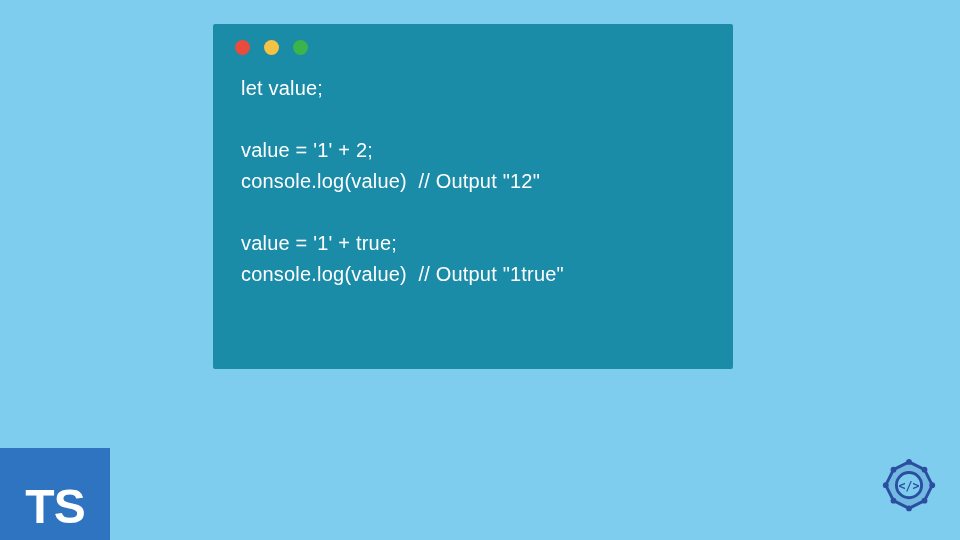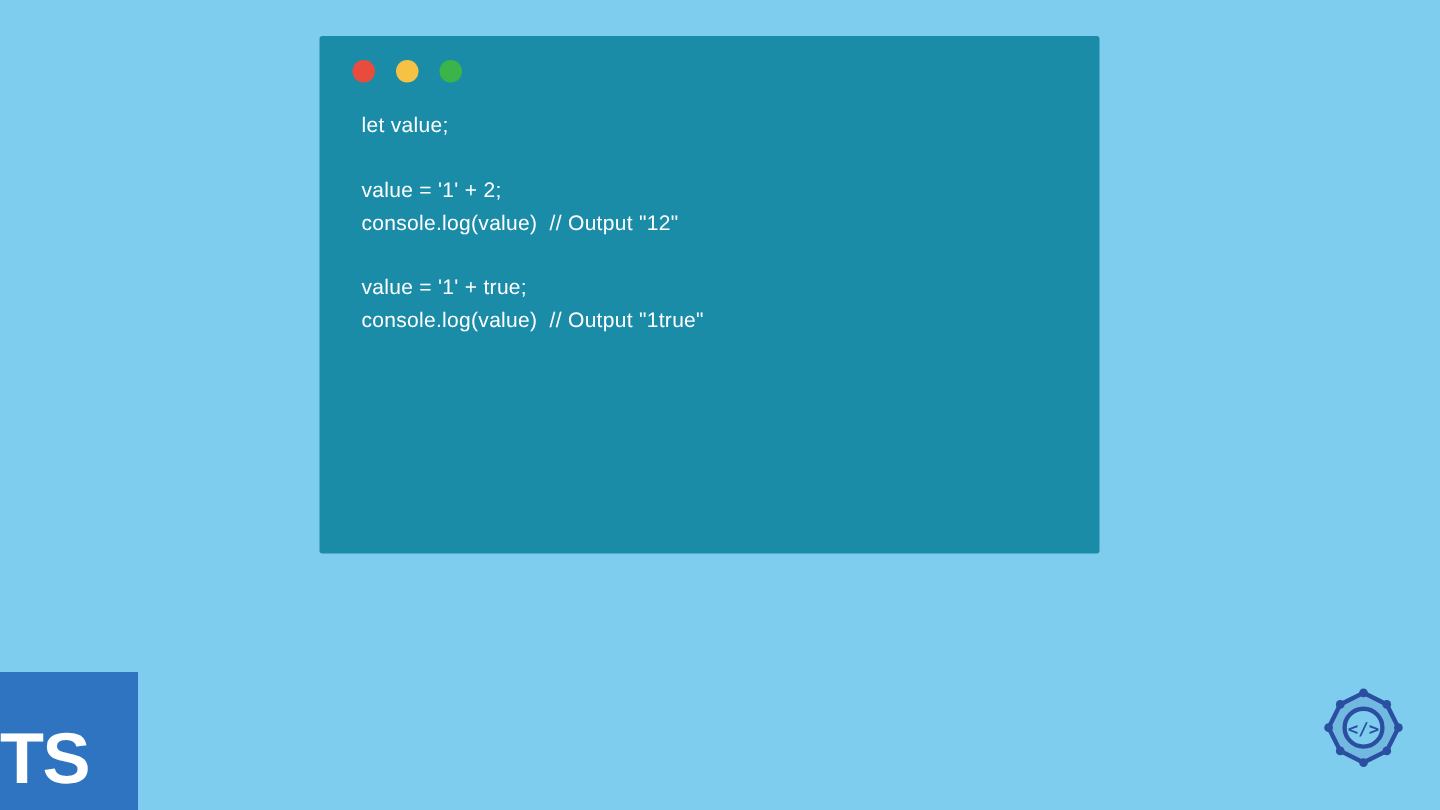--- a/index.html
+++ b/index.html
@@ -30,35 +30,36 @@
     height: 15px;
     border-radius: 50%;
   }
   .dot.red { background: #e94b3c; }
   .dot.yellow { background: #f6c244; }
   .dot.green { background: #3bb54a; }
   .code-body {
     padding: 18px 24px 0 28px;
     color: #ffffff;
     font-family: Arial, Helvetica, sans-serif;
-    font-size: 14px;
+    font-size: 20px;
     line-height: 1.55;
     white-space: pre;
     font-weight: 400;
     letter-spacing: 0.2px;
   }
   .ts-badge {
     position: absolute;
     left: 0;
     bottom: 0;
-    width: 92px;
+    width: 110px;
     height: 92px;
     background: #2f74c0;
     display: flex;
     align-items: flex-end;
+    justify-content: center;
     padding-bottom: 6px;
   }
   .ts-text {
     color: #ffffff;
     font-weight: 700;
     font-size: 48px;
     font-family: Arial, Helvetica, sans-serif;
     letter-spacing: -1px;
   }
   .delft-brand {

